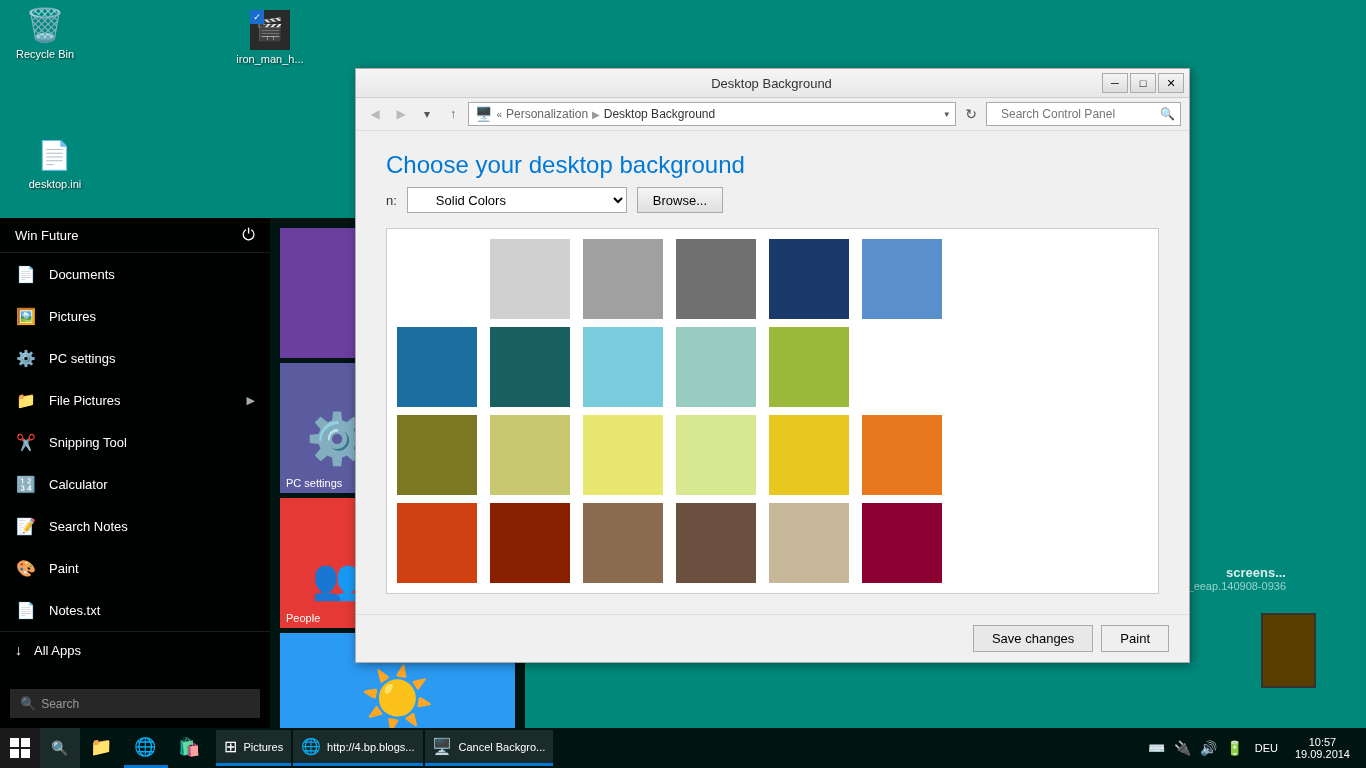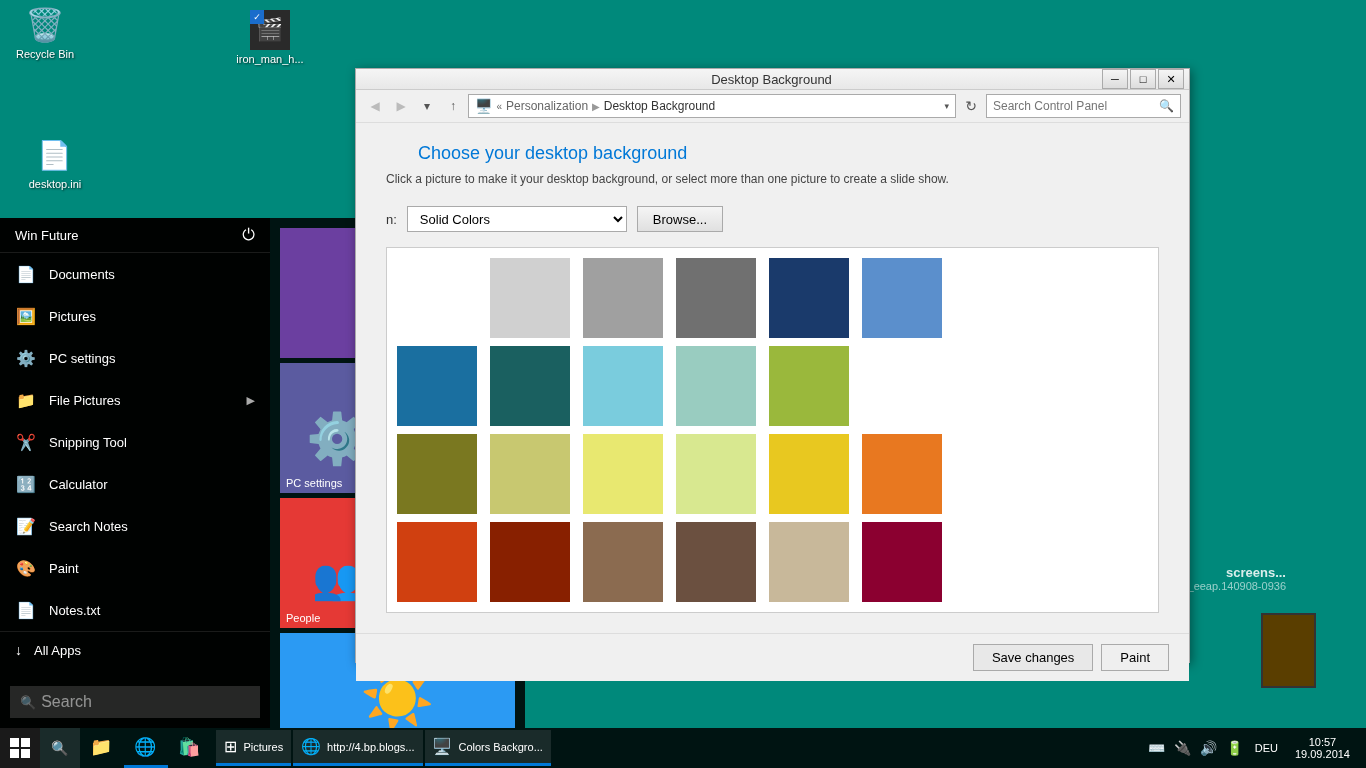--- a/index.html
+++ b/index.html
@@ -26,21 +26,21 @@
     .start-left { width: 270px; background: rgba(0,0,0,0.9); display: flex; flex-direction: column; }
     .start-header { display: flex; align-items: center; justify-content: space-between; padding: 8px 15px; border-bottom: 1px solid rgba(255,255,255,0.1); gap: 27px; }
     .start-user { color: white; font-size: 13px; font-weight: 500; }
     .start-power { color: white; font-size: 16px; cursor: pointer; }
     .start-nav { flex: 1; display: flex; flex-direction: column; }
     .start-nav-item { display: flex; align-items: center; padding: 10px 15px; color: white; cursor: pointer; font-size: 13px; gap: 12px; }
     .start-nav-item .nav-icon { width: 22px; height: 22px; display: flex; align-items: center; justify-content: center; font-size: 16px; }
     .start-nav-item.has-arrow { justify-content: space-between; }
     .start-nav-item.has-arrow .arrow { font-size: 11px; color: #aaa; }
     .start-search { margin: auto 10px 10px 10px; background: rgba(255,255,255,0.15); border: none; color: white; padding: 7px 10px; width: calc(100% - 20px); font-size: 12px; outline: none; display: flex; align-items: center; gap: 5px; }
-    .start-search input { background: transparent; border: none; color: #000000; font-size: 16px; outline: none; flex: 1; }
+    .start-search input { background: transparent; border: none; color: #000000; font-size: 12px; outline: none; flex: 1; }
     .start-search input::placeholder { color: rgba(255,255,255,0.5); }
     .start-all-apps { display: flex; align-items: center; padding: 10px 15px; color: white; font-size: 13px; gap: 12px; cursor: pointer; border-top: 1px solid rgba(255,255,255,0.1); }
 
     
     .start-tiles { flex: 1; padding: 10px; overflow: hidden; }
     .tiles-row { display: flex; gap: 5px; margin-bottom: 5px; }
     .tile { display: flex; flex-direction: column; align-items: center; justify-content: flex-end; cursor: pointer; position: relative; overflow: hidden; }
     .tile-label { color: white; font-size: 11px; padding: 4px 6px; align-self: flex-start; z-index: 2; }
 
     
@@ -70,31 +70,31 @@
     .window-toolbar { display: flex; align-items: center; padding: 4px 8px; background: #F0F0F0; border-bottom: 1px solid #ddd; gap: 4px; }
     .nav-btn { width: 22px; height: 22px; display: flex; align-items: center; justify-content: center; font-size: 12px; cursor: pointer; border: 1px solid transparent; color: #555; }
     .nav-btn.disabled { color: #bbb; cursor: default; }
     .address-bar { flex: 1; display: flex; align-items: center; background: white; border: 1px solid #aaa; height: 24px; padding: 0 6px; gap: 4px; font-size: 12px; }
     .address-chevron { color: #666; font-size: 10px; }
     .address-text { color: #666; }
     .address-separator { color: #999; font-size: 10px; }
     .address-current { color: #333; }
     .address-dropdown { color: #555; font-size: 9px; margin-left: auto; cursor: pointer; }
     .refresh-btn { width: 22px; height: 22px; display: flex; align-items: center; justify-content: center; font-size: 14px; cursor: pointer; color: #555; }
-    .search-box { display: flex; align-items: center; background: white; border: 1px solid #aaa; height: 24px; width: 195px; padding: 0 6px; gap: 4px; }
+    .search-box { display: flex; align-items: center; background: white; border: 1px solid #aaa; height: 24px; width: 195px; padding: 0 14px; gap: 4px; }
     .search-box input { border: none; outline: none; font-size: 12px; flex: 1; color: #666; }
     .search-icon { color: #666; font-size: 12px; }
 
     .window-content { flex: 1; display: flex; flex-direction: column; padding: 20px 30px; }
-    .content-title { color: #0078D7; font-size: 18px; margin-bottom: 8px; margin-left: 32px; }
+    .content-title { color: #0078D7; font-size: 24px; margin-bottom: 8px; }
     .content-subtitle { font-size: 12px; color: #444; margin-bottom: 20px; }
 
     .bg-location-row { display: flex; align-items: center; gap: 10px; margin-bottom: 15px; font-size: 13px; color: #333; }
     .bg-location-row label { font-size: 13px; }
-    .bg-location-select { padding: 3px 8px; border: 1px solid #aaa; background: white; font-size: 13px; width: 220px; height: 26px; }
+    .bg-location-select { padding: 3px 24px; border: 1px solid #aaa; background: white; font-size: 13px; width: 220px; height: 26px; }
     .browse-btn { padding: 3px 15px; border: 1px solid #aaa; background: linear-gradient(to bottom, #f5f5f5, #e0e0e0); font-size: 13px; height: 26px; cursor: pointer; }
 
     .color-grid-container { flex: 1; background: white; border: 1px solid #ccc; overflow-y: scroll; padding: 10px; }
     .color-grid { display: grid; grid-template-columns: repeat(6, 85px); gap: 8px; }
     .color-swatch { width: 80px; height: 80px; cursor: pointer; border: 2px solid transparent; }
 
     .window-footer { display: flex; justify-content: flex-end; padding: 10px 20px; gap: 8px; border-top: 1px solid #ddd; background: #F0F0F0; }
     .footer-btn { padding: 5px 18px; font-size: 13px; border: 1px solid #aaa; cursor: pointer; }
     .footer-btn.primary { background: #e8e8e8; }
 
@@ -286,21 +286,20 @@
       </div>
       <div class="refresh-btn">↻</div>
       <div class="search-box">
         <input type="text" style="border: none; outline: none; font-size: 12px; flex: 1 1 0%; color: rgb(102, 102, 102);" placeholder="Search Control Panel">
         <span class="search-icon">🔍</span>
       </div>
     </div>
 
     <div class="window-content">
       <div class="content-title">Choose your desktop background</div>
-      <div class="content-subtitle">Click a picture to make it your desktop background, or select more than one picture to create a slide show.</div>
 
       <div class="bg-location-row">
         <label>n:</label>
         <select class="bg-location-select">
           <option>Solid Colors</option>
           <option>Windows Desktop Backgrounds</option>
           <option>Pictures Library</option>
         </select>
         <button class="browse-btn">Browse...</button>
       </div>
@@ -371,21 +370,21 @@
       <div class="taskbar-app">
         <span class="taskbar-app-icon">⊞</span>
         <span class="taskbar-app-label">Pictures</span>
       </div>
       <div class="taskbar-app">
         <span class="taskbar-app-icon">🌐</span>
         <span class="taskbar-app-label">http://4.bp.blogs...</span>
       </div>
       <div class="taskbar-app">
         <span class="taskbar-app-icon">🖥️</span>
-        <span class="taskbar-app-label">Colors Backgro...</span>
+        <span class="taskbar-app-label">Cancel Backgro...</span>
       </div>
     </div>
     <div class="taskbar-tray">
       <div class="tray-icon">⌨️</div>
       <div class="tray-icon">🔌</div>
       <div class="tray-icon">🔊</div>
       <div class="tray-icon">🔋</div>
       <div class="lang-btn">DEU</div>
       <div class="tray-time">
         <span>10:57</span>

